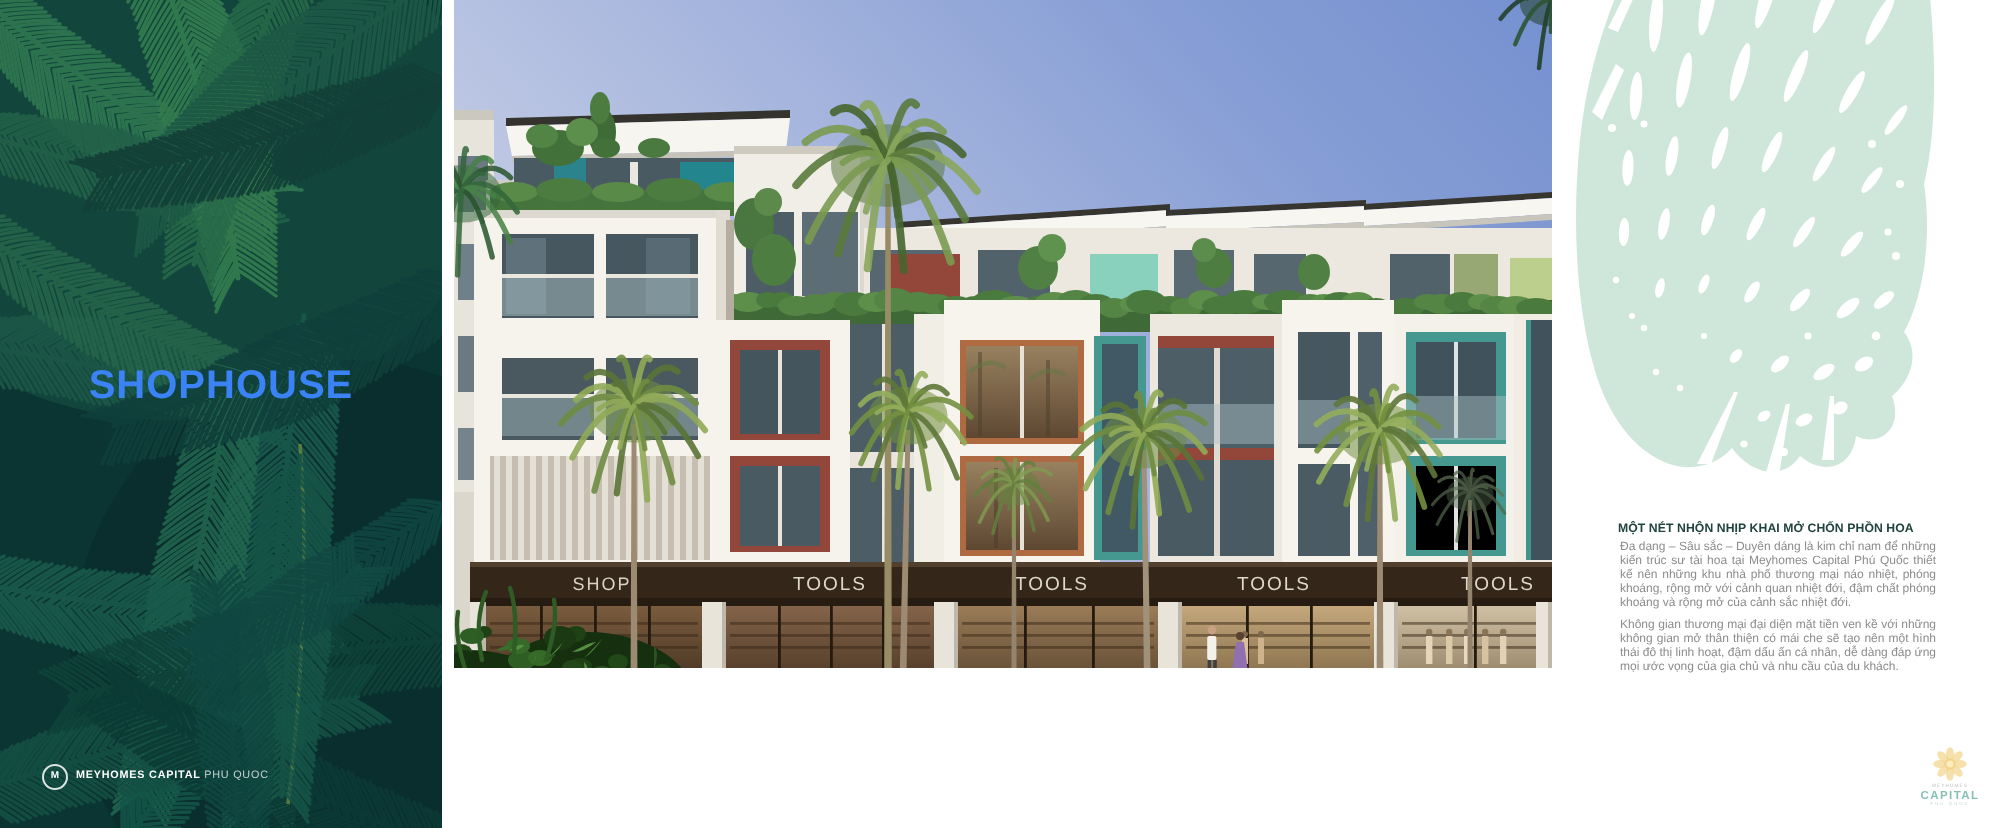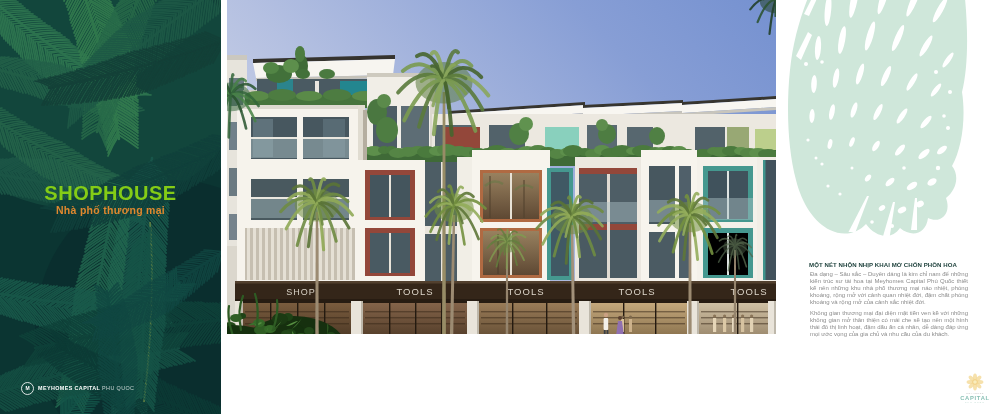--- a/index.html
+++ b/index.html
@@ -2540,25 +2540,23 @@
           <path d="M109,299 Q101,293 96,290"></path>
           <path d="M108,296 Q115,289 119,285"></path>
           <path d="M108,296 Q101,290 95,287"></path>
           <path d="M108,294 Q114,286 118,283"></path>
           <path d="M108,294 Q100,287 95,285"></path>
         </g>
 
 <rect x="0" y="0" width="221" height="414" fill="#06201f" opacity="0.18"></rect>
     </svg>
     
-    <div class="abs" style="left:0;top:182px;width:221px;text-align:center;color:#84cc16;
+    <div class="abs" style="left:0;top:182px;width:221px;text-align:center;color:#3b82f6;
          font-size:20px;font-weight:bold;letter-spacing:0.5px;">SHOPHOUSE</div>
     
-    <div class="abs" style="left:0;top:204px;width:221px;text-align:center;color:#e0882e;
-         font-size:10.5px;font-weight:bold;letter-spacing:0.3px;">Nhà phố thương mại</div>
     
     <div class="abs" style="left:21px;top:382px;width:11px;height:11px;border:1px solid rgba(255,255,255,.85);
          border-radius:50%;color:#fff;font-size:5px;font-weight:bold;text-align:center;line-height:11px;">M</div>
     
     <div class="abs" style="left:38px;top:385px;color:#ffffff;font-size:5.4px;font-weight:bold;letter-spacing:0.4px;">MEYHOMES CAPITAL <span style="font-weight:normal;opacity:.75;">PHU QUOC</span></div>
   </div>
 
   <div class="abs" style="left:227px;top:0;width:549px;height:334px;overflow:hidden;">
     <svg width="549" height="409" viewBox="0 0 549 409">
 

